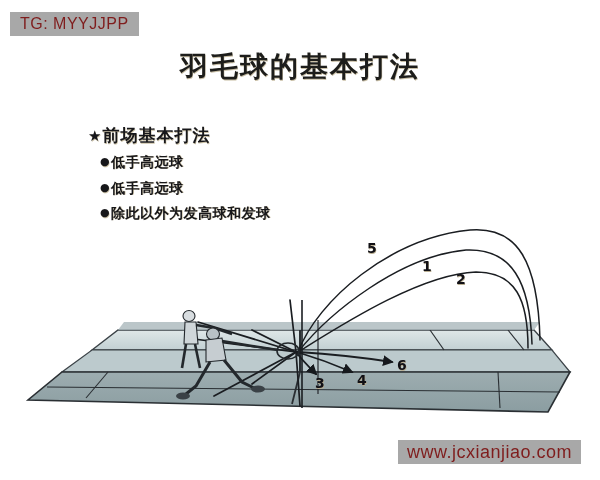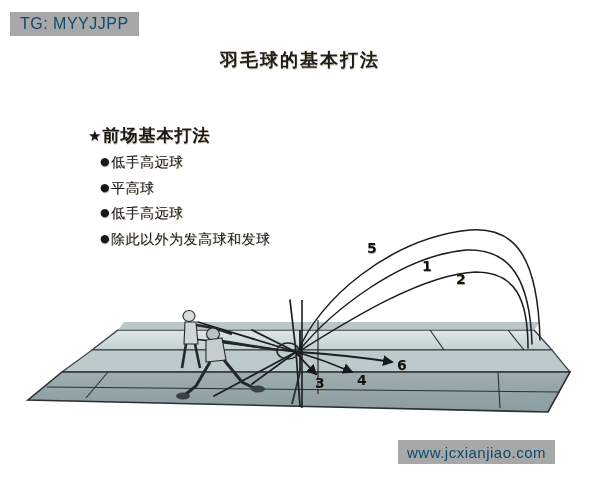--- a/index.html
+++ b/index.html
@@ -13,52 +13,52 @@
     height: 480px;
     background: #ffffff;
     overflow: hidden;
     font-family: "DejaVu Sans", "Liberation Sans", sans-serif;
   }
 
   
   .watermark {
     position: absolute;
     background: #a8a8a8;
-    color: #0c4a6e;
+    color: #7f1d1d;
     font-family: "Liberation Sans", sans-serif;
     letter-spacing: 0.5px;
     white-space: nowrap;
     display: flex;
     align-items: center;
   }
   #wm-top {
     left: 10px;
     top: 12px;
     height: 24px;
     padding: 0 10px;
     font-size: 16px;
   }
   #wm-bottom {
     left: 398px;
     top: 440px;
     height: 24px;
     padding: 0 9px;
-    font-size: 15px;
+    font-size: 18px;
   }
 
   
   #title {
     position: absolute;
     left: 0;
     top: 48px;
     width: 600px;
     text-align: center;
     font-family: "DejaVu Sans", "Liberation Sans", sans-serif;
     font-weight: bold;
-    font-size: 18px;
+    font-size: 28px;
     letter-spacing: 2px;
     color: #1d1d1b;
     text-shadow: 0.6px 0.6px 0 #c9bfa6;
   }
 
   
   #text-block {
     position: absolute;
     left: 88px;
     top: 104px;
@@ -71,21 +71,21 @@
     font-weight: bold;
     letter-spacing: 1px;
     line-height: 26px;
     white-space: nowrap;
     margin-top: 18px;
   }
   .head-line .marker { font-size: 15px; }
   .bullet-line {
     margin-left: 12px;
     font-size: 14px;
-    font-weight: normal;
+    font-weight: bold;
     letter-spacing: 0.5px;
     line-height: 25px;
     white-space: nowrap;
   }
   .bullet-line .dot {
     font-size: 11px;
     vertical-align: 1.5px;
     margin-right: 1px;
   }
 
@@ -223,23 +223,20 @@
 
   <div id="text-block">
     <div class="head-line">
       <span class="marker">★</span><span>前场基本打法</span>
     </div>
 
     <div class="bullet-line">
       <span class="dot">●</span><span>低手高远球</span>
     </div>
     <div class="bullet-line">
-      <span class="dot">●</span><span>平高球</span>
-    </div>
-    <div class="bullet-line">
       <span class="dot">●</span><span>低手高远球</span>
     </div>
     <div class="bullet-line">
       <span class="dot">●</span><span>除此以外为发高球和发球</span>
     </div>
   </div>
 
   <div id="wm-top" class="watermark">TG: MYYJJPP</div>
   <div id="wm-bottom" class="watermark">www.jcxianjiao.com</div>
 

